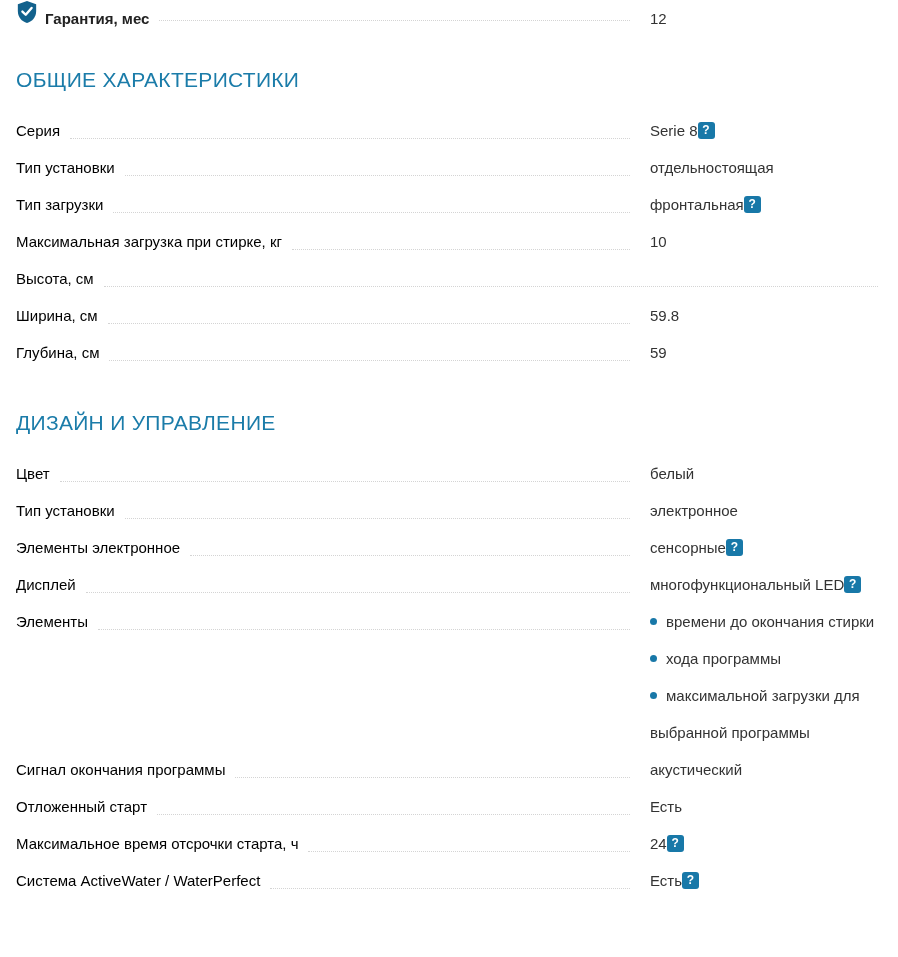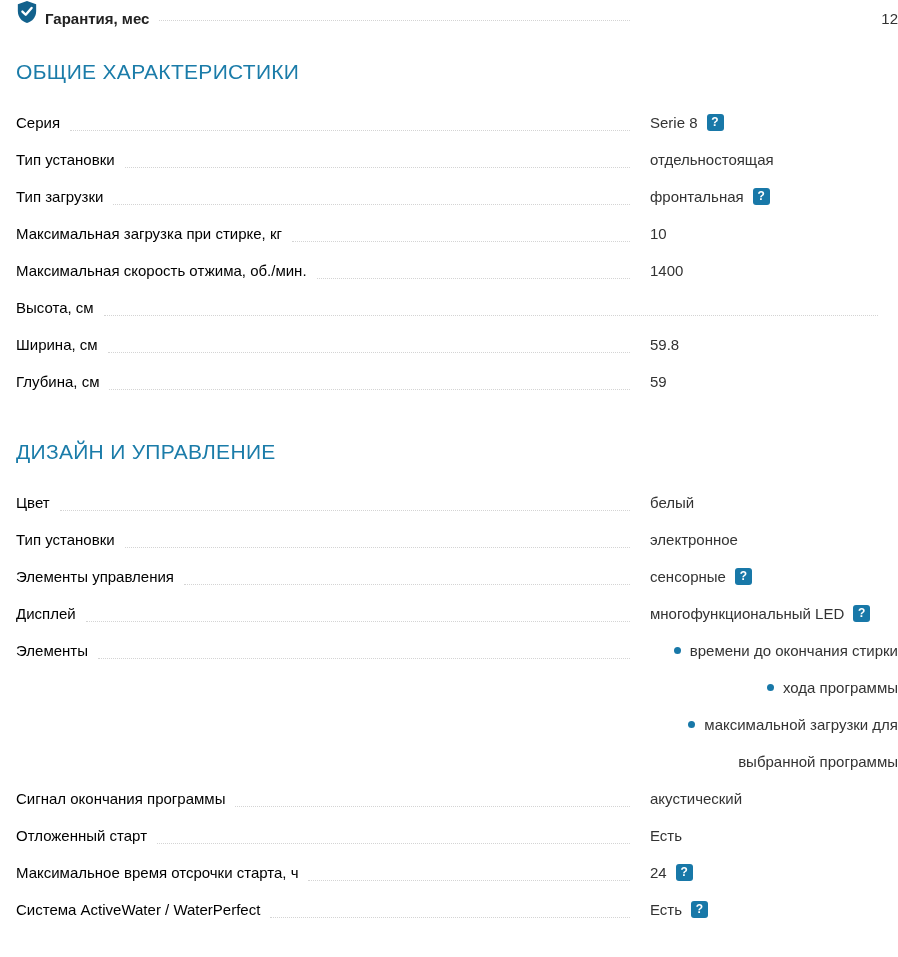--- a/index.html
+++ b/index.html
@@ -33,21 +33,21 @@
   }
   .spec-row--featured .leader { height: 12px; align-self: center; }
 
   
   .section-title {
     font-size: 21px;
     line-height: 28px;
     font-weight: 400;
     color: #1b7ca9;
     letter-spacing: 0.3px;
-    margin: 28px 0 18px 0;
+    margin: 36px 0 18px 0;
   }
   .section + .section .section-title { margin-top: 38px; }
 
   
   .spec-row {
     display: flex;
     align-items: flex-start;
     font-size: 15px;
     line-height: 37px;
   }
@@ -56,26 +56,25 @@
     flex: 1 1 auto;
     height: 27px;
     align-self: flex-start;
     border-bottom: 1px dotted #d4d4d4;
     margin: 0 20px 0 10px;
     min-width: 20px;
   }
   .spec-value {
     flex: 0 0 248px;
     color: #333333;
-    text-align: right;
   }
   .value-line {
     display: flex;
     align-items: center;
-    gap: 9px;
+    gap: 0;
     line-height: 37px;
   }
   .help-badge {
     display: inline-flex;
     align-items: center;
     justify-content: center;
     width: 17px; height: 17px;
     border-radius: 3px;
     background: #1878a8;
     color: #ffffff;
@@ -146,29 +145,20 @@
         <div class="spec-row">
           <span class="spec-label">Максимальная загрузка при стирке, кг</span>
           <span class="leader"></span>
           <div class="spec-value">
             <div class="value-line">
               <span>10</span>
             </div>
           </div>
         </div>
         <div class="spec-row">
-          <span class="spec-label">Максимальная скорость отжима, об./мин.</span>
-          <span class="leader"></span>
-          <div class="spec-value">
-            <div class="value-line">
-              <span>1400</span>
-            </div>
-          </div>
-        </div>
-        <div class="spec-row">
           <span class="spec-label">Высота, см</span>
           <span class="leader"></span>
         </div>
         <div class="spec-row">
           <span class="spec-label">Ширина, см</span>
           <span class="leader"></span>
           <div class="spec-value">
             <div class="value-line">
               <span>59.8</span>
             </div>
@@ -198,21 +188,21 @@
         <div class="spec-row">
           <span class="spec-label">Тип установки</span>
           <span class="leader"></span>
           <div class="spec-value">
             <div class="value-line">
               <span>электронное</span>
             </div>
           </div>
         </div>
         <div class="spec-row">
-          <span class="spec-label">Элементы управления</span>
+          <span class="spec-label">Элементы электронное</span>
           <span class="leader"></span>
           <div class="spec-value">
             <div class="value-line">
               <span>сенсорные</span>
               <span class="help-badge">?</span>
             </div>
           </div>
         </div>
         <div class="spec-row">
           <span class="spec-label">Дисплей</span>

